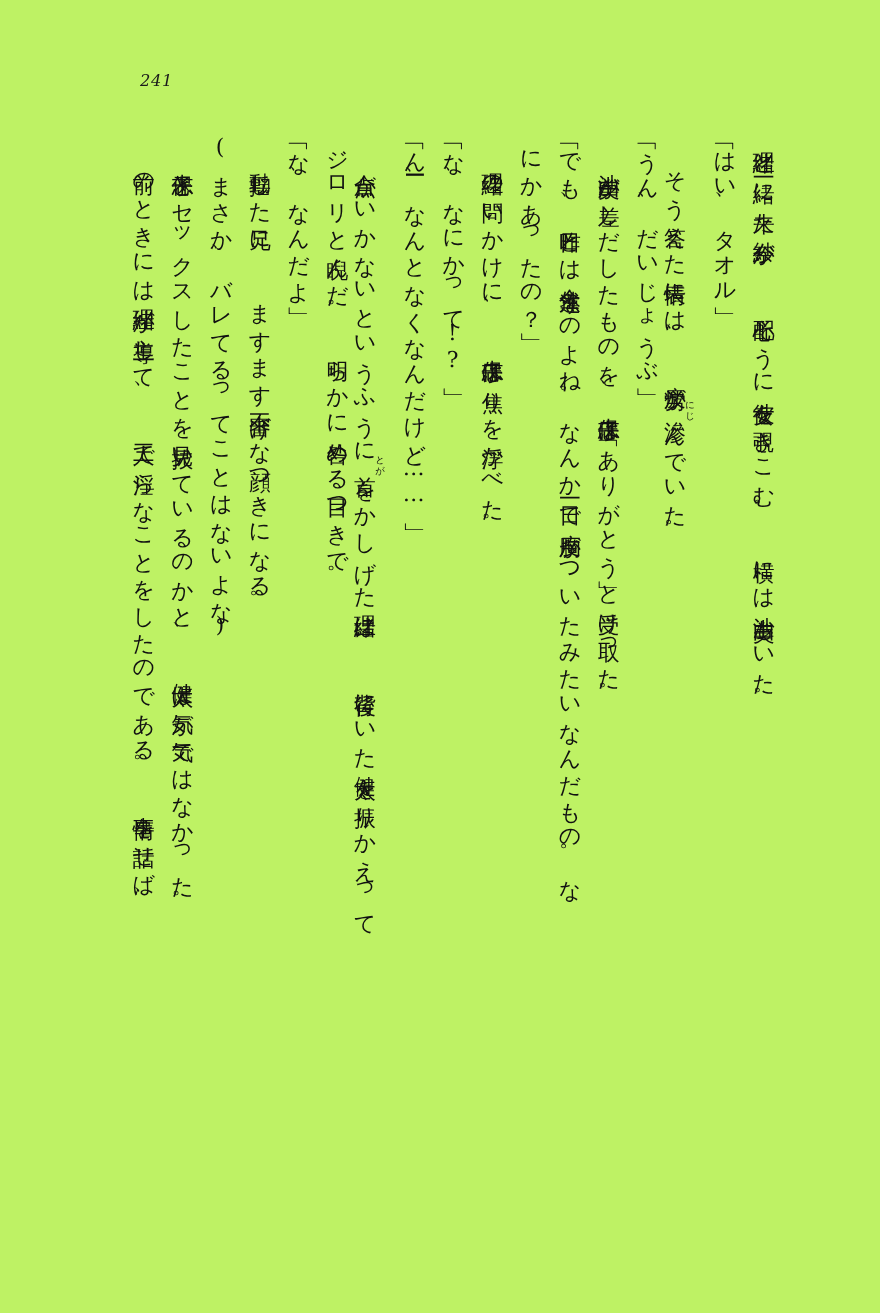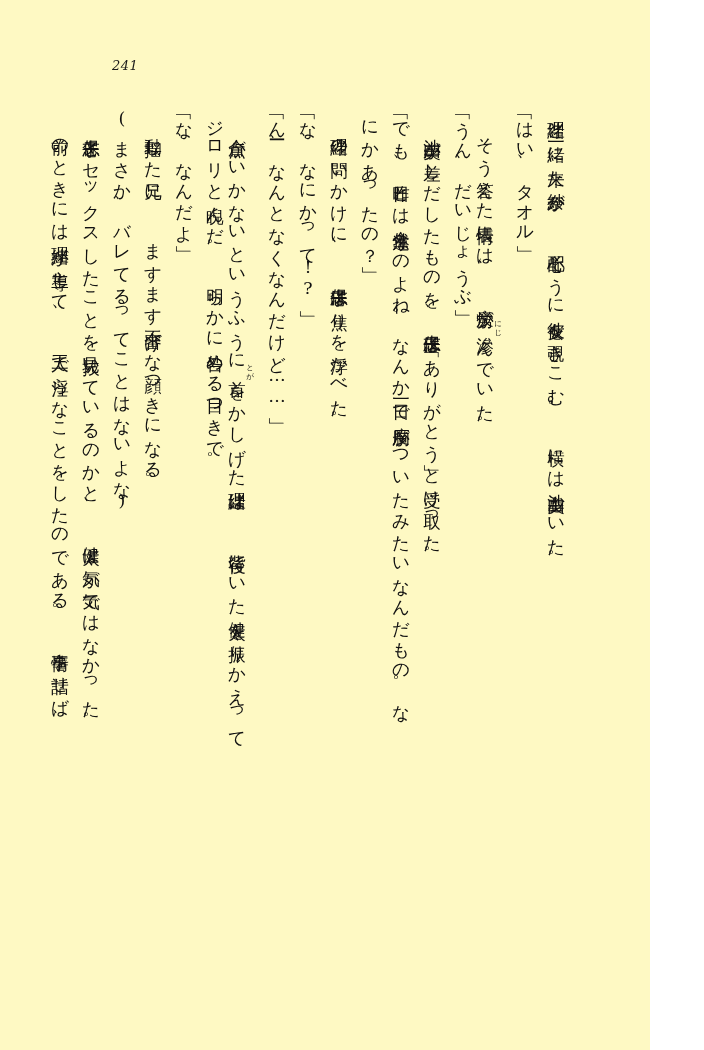--- a/index.html
+++ b/index.html
@@ -13,23 +13,23 @@
     font-family: "DejaVu Serif", "Liberation Serif", serif;
     color: #111111;
     position: relative;
     overflow: hidden;
   }
 
   .page {
     position: absolute;
     left: 0;
     top: 0;
-    width: 650px;
+    width: 704px;
     height: 1050px;
-    background: #fef9c3;
+    background: #bef264;
   }
 
   .page-number {
     position: absolute;
     left: 112px;
     top: 58px;
     font-size: 13px;
     font-style: italic;
     font-family: "DejaVu Serif", "Liberation Serif", serif;
     letter-spacing: 0.5px;

